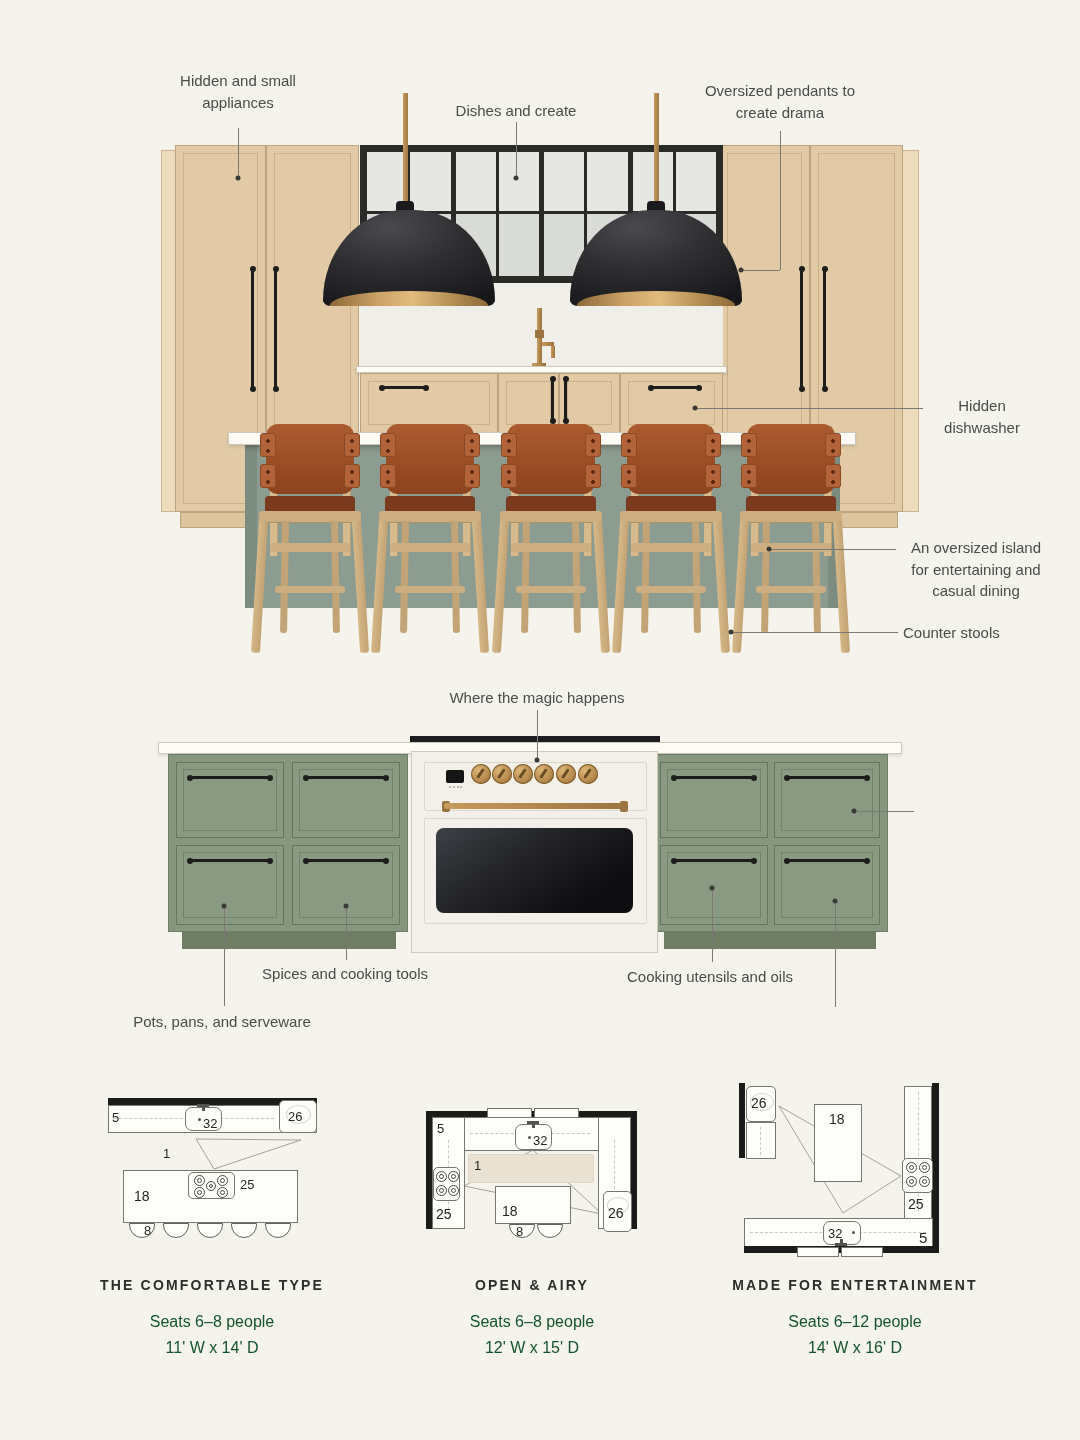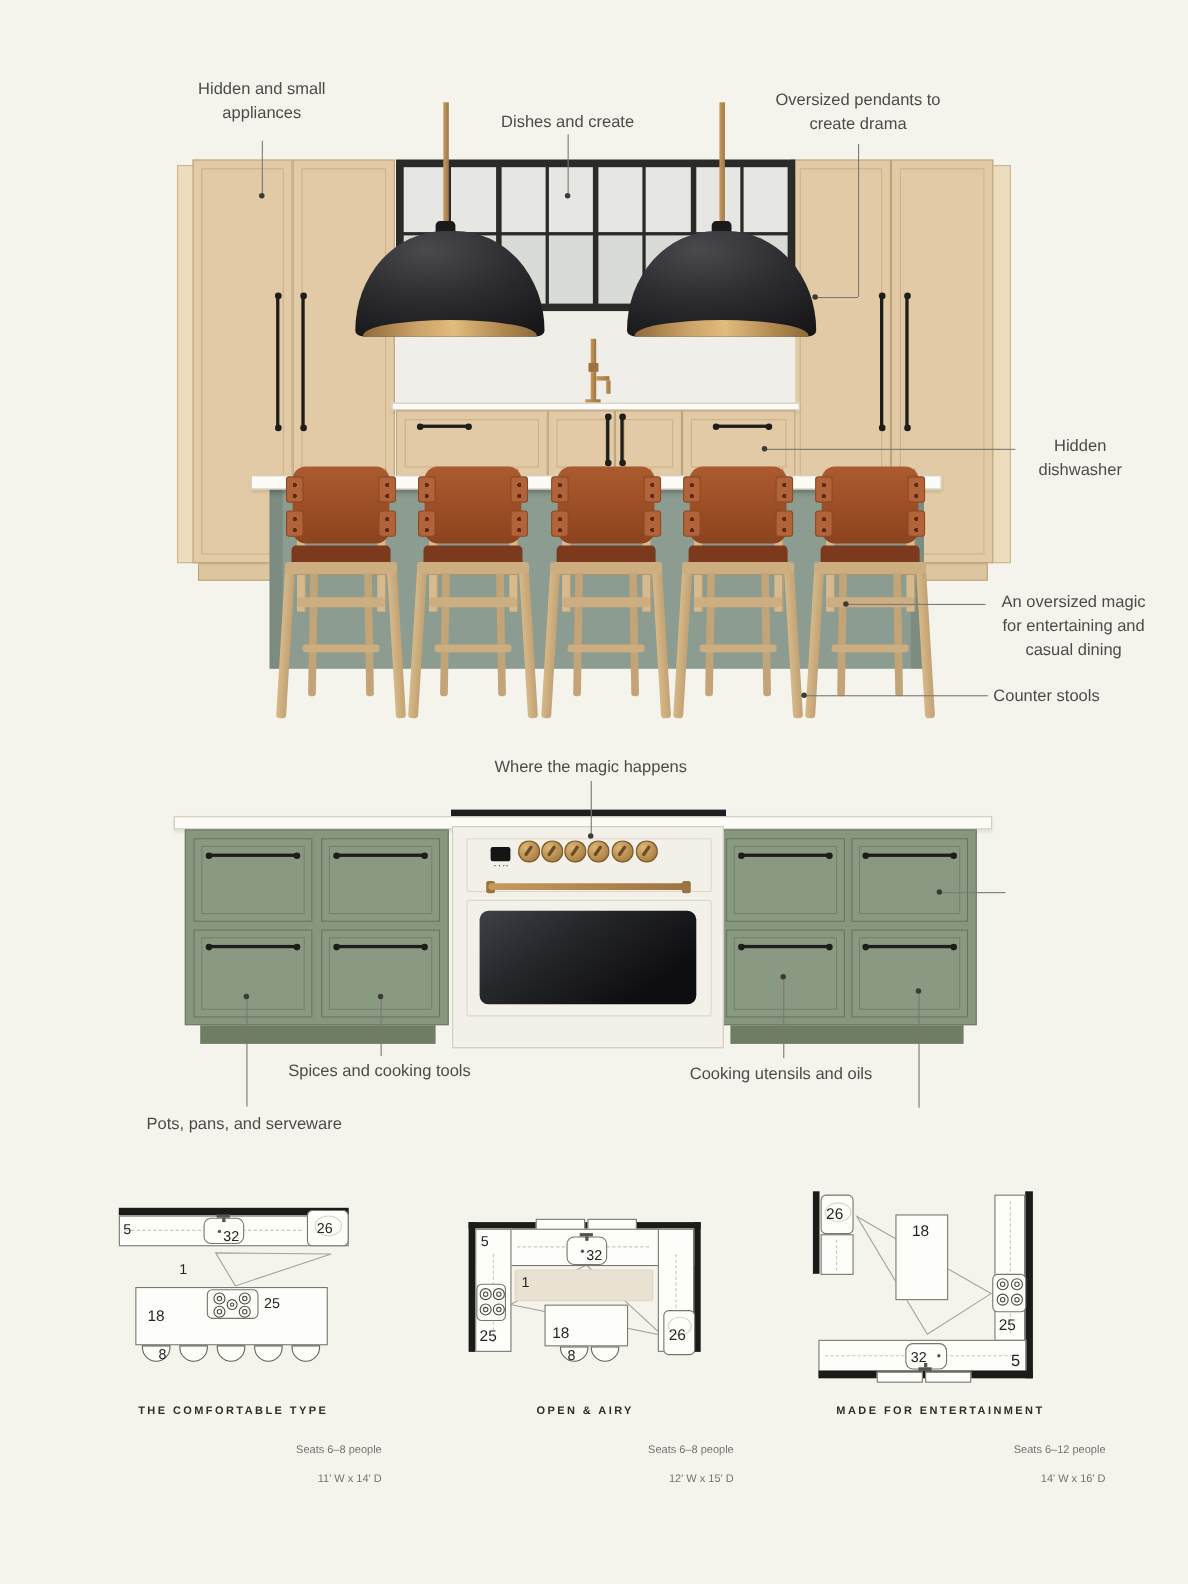--- a/index.html
+++ b/index.html
@@ -76,22 +76,22 @@
   .oval{position:absolute;border:1.2px solid #d6d6cd;border-radius:50%}
   .pstool{position:absolute;border:1.2px solid #62625c;border-radius:0 0 13px 13px;background:#fdfdf9;box-sizing:border-box}
   .pfaucet{position:absolute;width:12px;height:3px;background:#55554f}
   .pfaucet::after{content:"";position:absolute;left:4.5px;width:3px;height:4px;background:#55554f}
   .pfaucet.up::after{top:3px}
   .pfaucet.down::after{top:-4px}
   .sdot{position:absolute;width:3px;height:3px;border-radius:50%;background:#55554f}
   .rug{position:absolute;background:#e9e1d2;border:1px solid #ded5c4;border-radius:3px;box-sizing:border-box}
   .tri{position:absolute;left:0;top:0;pointer-events:none}
   
-  .ptitle{position:absolute;font-size:10px;font-weight:bold;letter-spacing:2.2px;color:#2d2d2b;text-align:center}
-  .psub{position:absolute;font-size:10px;color:#737373;text-align:right}
+  .ptitle{position:absolute;font-size:14px;font-weight:bold;letter-spacing:2.2px;color:#2d2d2b;text-align:center}
+  .psub{position:absolute;font-size:16px;color:#14532d;text-align:center}
 </style>
 </head>
 <body>
 
 <div class="canvas">
 
   <div class="side" style="left:161px;top:150px;width:18px;height:362px"></div>
   <div class="side" style="left:901px;top:150px;width:18px;height:362px"></div>
 
   <div class="plinth" style="left:180px;top:512px;width:174px;height:16px"></div>
@@ -261,21 +261,21 @@
 
   <div class="ann" style="left:690px;top:80px;width:180px">Oversized pendants to create drama</div>
   <div class="lv" style="left:780px;top:131px;height:139px"></div>
   <div class="lh" style="left:743px;top:270px;width:37px"></div>
   <div class="ldot" style="left:741px;top:270px"></div>
 
   <div class="ann" style="left:927px;top:395px;width:110px">Hidden dishwasher</div>
   <div class="lh" style="left:697px;top:408px;width:226px"></div>
   <div class="ldot" style="left:695px;top:408px"></div>
 
-  <div class="ann" style="left:901px;top:537px;width:150px">An oversized magic for entertaining and casual dining</div>
+  <div class="ann" style="left:901px;top:537px;width:150px">An oversized island for entertaining and casual dining</div>
   <div class="lh" style="left:771px;top:549px;width:125px"></div>
   <div class="ldot" style="left:769px;top:549px"></div>
 
   <div class="ann" style="left:903px;top:622px;width:150px;text-align:left">Counter stools</div>
   <div class="lh" style="left:733px;top:632px;width:165px"></div>
   <div class="ldot" style="left:731px;top:632px"></div>
 
   <div class="kick" style="left:182px;top:932px;width:214px;height:17px"></div>
   <div class="kick" style="left:664px;top:932px;width:212px;height:17px"></div>
 

